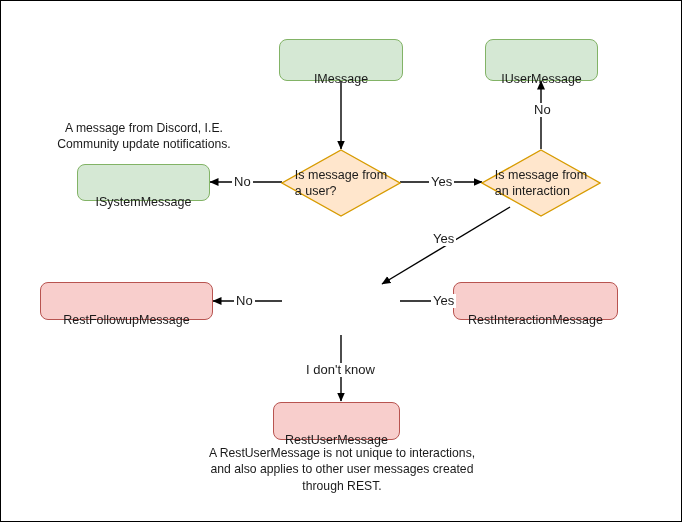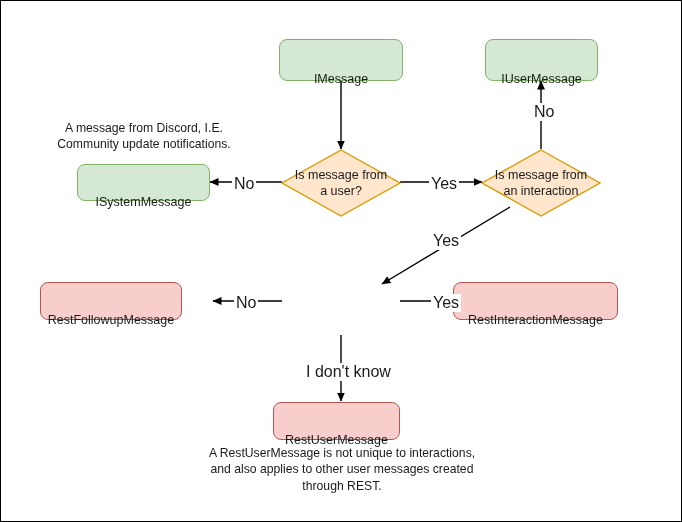--- a/index.html
+++ b/index.html
@@ -61,37 +61,36 @@
   }
   .diamond-label {
     position: absolute;
     left: 0;
     top: 0;
     width: 100%;
     height: 100%;
     display: flex;
     align-items: center;
     justify-content: center;
-    text-align: center;
     font-size: 12.5px;
     color: #1a1a1a;
     line-height: 1.3;
     white-space: pre-line;
   }
   .anno {
     position: absolute;
     text-align: center;
     font-size: 12.2px;
     color: #1a1a1a;
     line-height: 1.35;
     white-space: pre-line;
   }
   .edge-label {
     position: absolute;
-    font-size: 16px;
+    font-size: 13px;
     color: #1a1a1a;
     background: #ffffff;
     padding: 0 2px;
     white-space: nowrap;
     line-height: 1.1;
   }
   .node-text {
     white-space: pre-line;
     margin-top: 40px;
   }
@@ -146,21 +145,21 @@
   </div>
 
   <div class="node box green" style="left:484px; top:38px; width:113px; height:42px;">
     <span class="node-text">IUserMessage</span>
   </div>
 
   <div class="node box green" style="left:76px; top:163px; width:133px; height:37px;">
     <span class="node-text">ISystemMessage</span>
   </div>
 
-  <div class="node box red" style="left:39px; top:281px; width:142px; height:38px;">
+  <div class="node box red" style="left:39px; top:281px; width:173px; height:38px;">
     <span class="node-text">RestFollowupMessage</span>
   </div>
 
   <div class="node box red" style="left:452px; top:281px; width:165px; height:38px;">
     <span class="node-text">RestInteractionMessage</span>
   </div>
 
   <div class="node box red" style="left:272px; top:401px; width:127px; height:38px;">
     <span class="node-text">RestUserMessage</span>
   </div>

